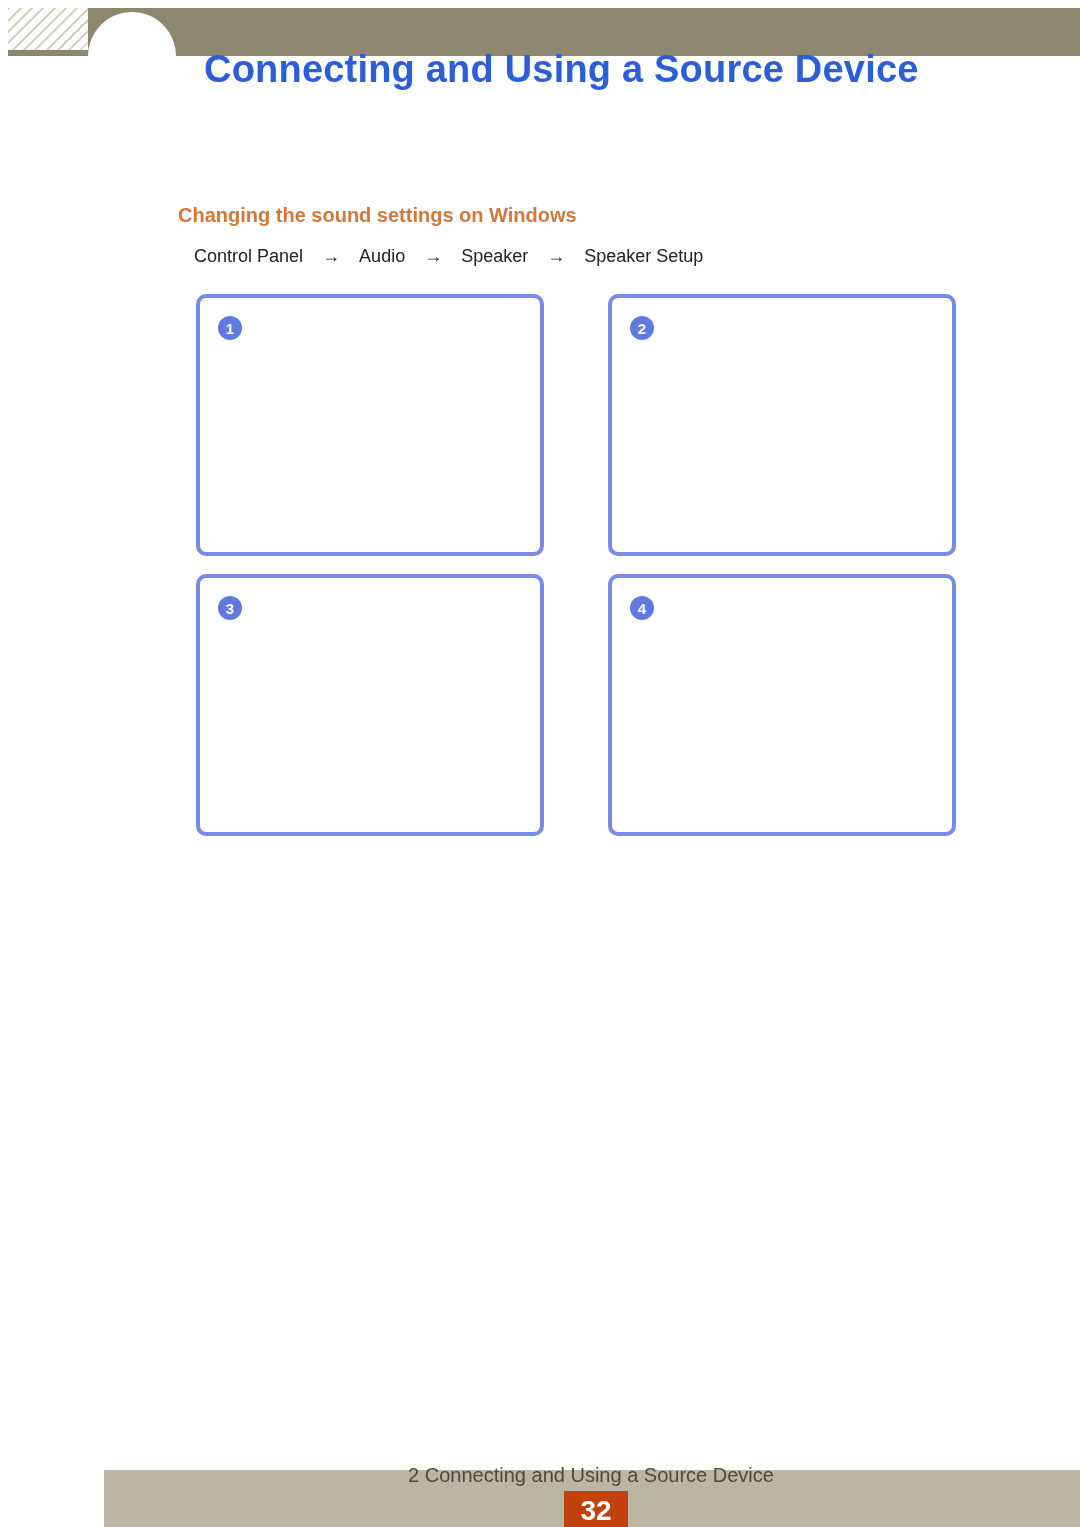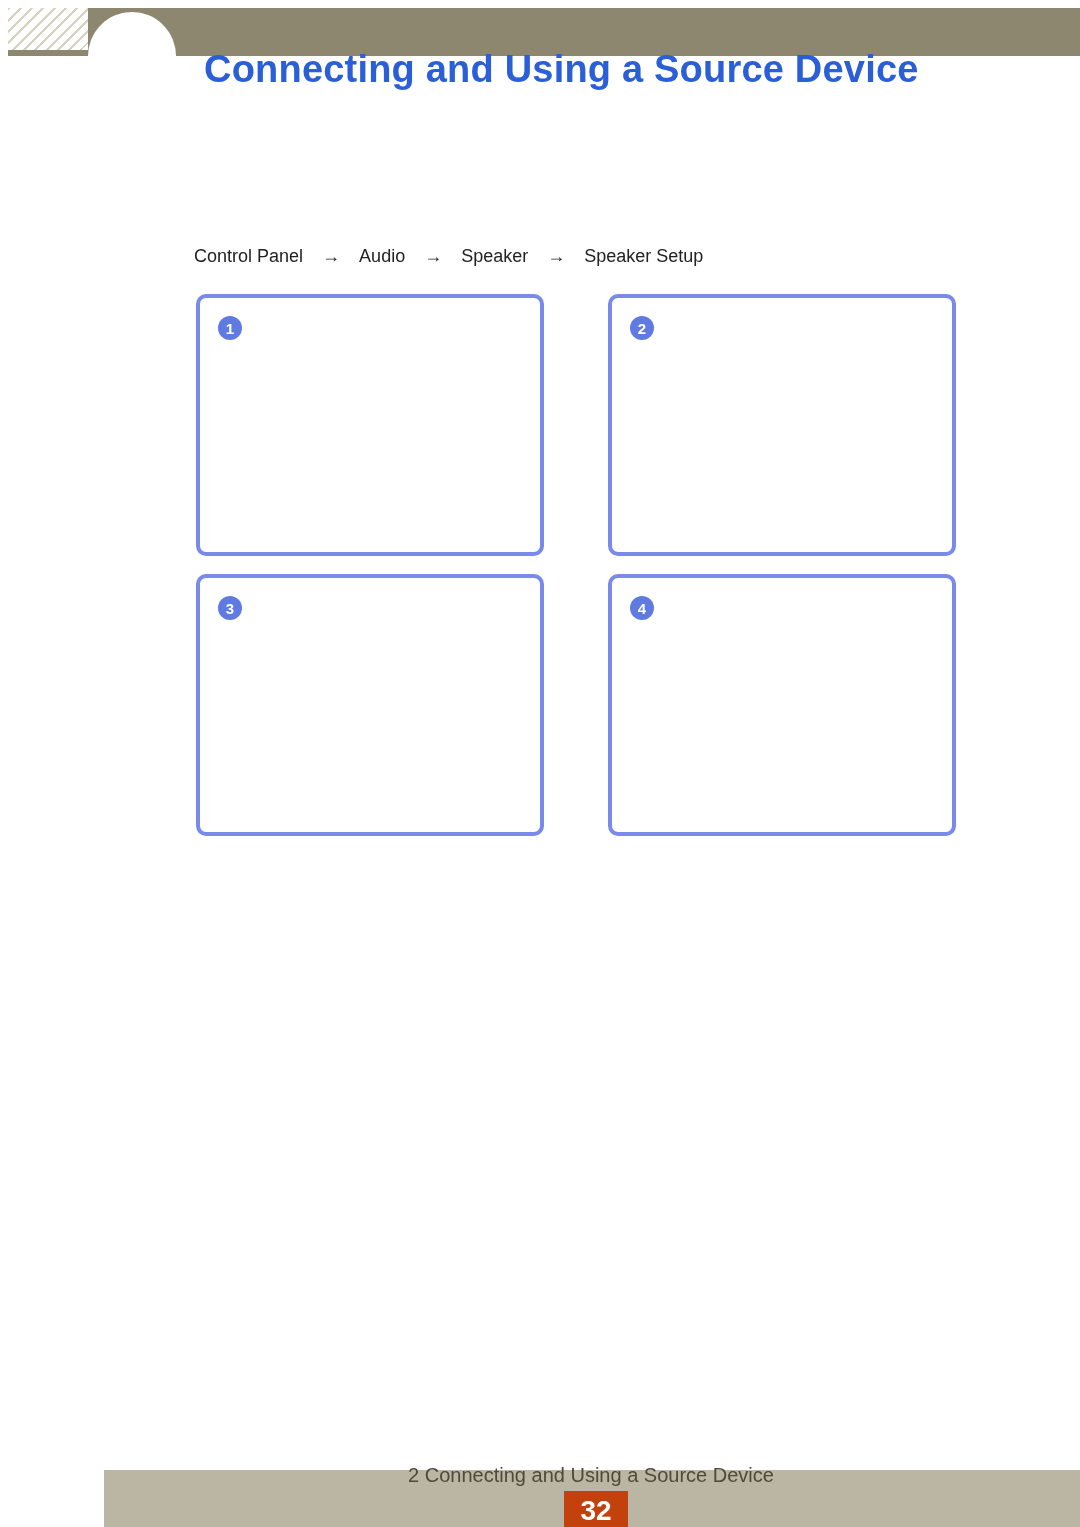--- a/index.html
+++ b/index.html
@@ -76,20 +76,21 @@
 </head>
 <body>
 
 <div class="page">
 
   <div class="header-bar"></div>
   <div class="header-hatch"></div>
   <div class="chapter-badge"></div>
   <div class="chapter-title">Connecting and Using a Source Device</div>
 
+  <div class="section-heading">Changing the sound settings on Windows</div>
 
   <div class="breadcrumb">
     <span>Control Panel</span>
     <span class="arrow">→</span>
     <span>Audio</span>
     <span class="arrow">→</span>
     <span>Speaker</span>
     <span class="arrow">→</span>
     <span>Speaker Setup</span>
   </div>

